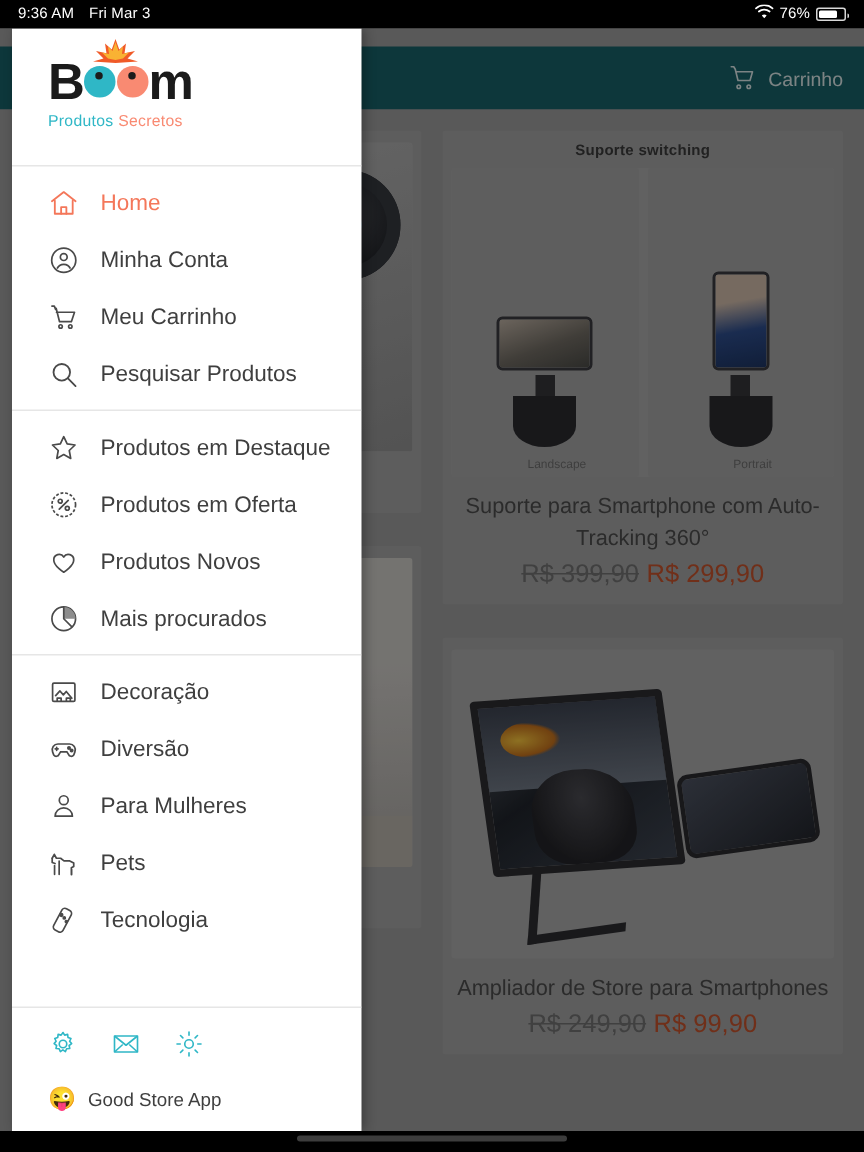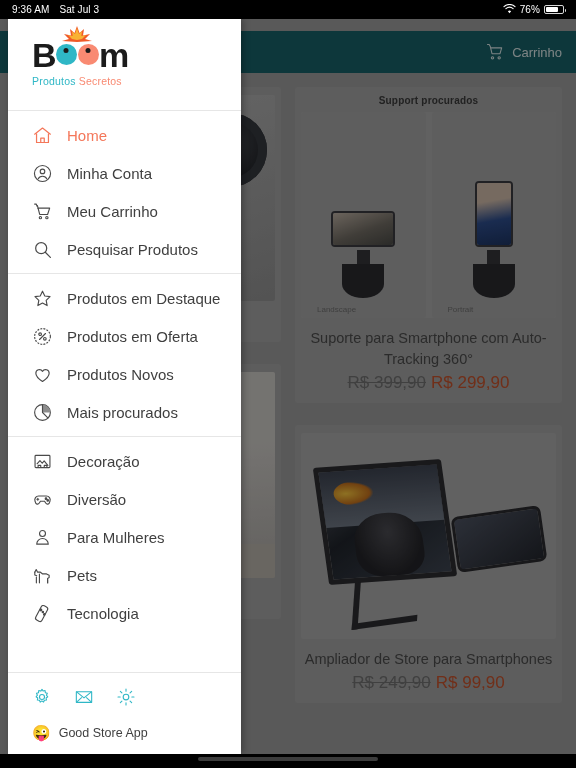--- a/index.html
+++ b/index.html
@@ -60,21 +60,21 @@
   }
   .card-img { width: 100%; height: 206px; border-radius: 2px; position: relative; overflow: hidden; background: #a7a7a7; }
   .pname { text-align: center; font-size: 14.5px; color: #4b4b4b; line-height: 1.45; margin-top: 10px; }
   .pprice { text-align: center; font-size: 17px; margin-top: 3px; }
   .pprice .old { color: #6e6e6e; text-decoration: line-through; }
   .pprice .new { color: #c2512b; margin-left: 5px; }
 
   
   .dual { display: flex; gap: 6px; height: 100%; }
   .dual > div { flex: 1; background: #a3a3a3; border-radius: 2px; position: relative; }
-  .shotlabel { position: absolute; bottom: 4px; left: 16px; right: 0; text-align: left; font-size: 8px; color: #6c6c6c; }
+  .shotlabel { position: absolute; bottom: 4px; left: 16px; right: 0; text-align: center; font-size: 8px; color: #6c6c6c; }
   .tripod { position: absolute; left: 50%; transform: translateX(-50%); bottom: 20px; }
   .tri-base { width: 42px; height: 34px; background: #2a2a2e; border-radius: 0 0 21px 21px / 0 0 14px 14px; margin: 0 auto; }
   .tri-neck { width: 13px; height: 14px; background: #343438; margin: 0 auto; }
   .tri-phone { width: 64px; height: 36px; background: #1d2024; border: 2px solid #3a3a3e; border-radius: 4px; margin: 0 auto 3px; overflow: hidden; }
   .tri-phone.port { width: 38px; height: 66px; }
   .ph-scene { width: 100%; height: 100%; background: linear-gradient(160deg,#b9ada0,#6f6a62 55%,#4a4a46); }
   .ph-scene.girl { background: linear-gradient(170deg,#cbb7a6 30%,#2d4c8a 60%,#1d3461); }
 
   .magnifier { position: absolute; inset: 0; }
   .mag-screen {
@@ -154,21 +154,21 @@
   }
 </style>
 </head>
 <body>
 
 <div id="screen">
 
   <div id="statusbar">
     <div class="sb-left">
       <span>9:36 AM</span>
-      <span>Sat Jul 3</span>
+      <span>Fri Mar 3</span>
     </div>
     <div class="sb-right">
       <span>
         <svg width="13" height="10" viewBox="0 0 16 12">
             <path d="M8 11.2l2-2.4a3.1 3.1 0 00-4 0l2 2.4z" fill="#fff"></path>
             <path d="M3.6 5.6a6.8 6.8 0 018.8 0" stroke="#fff" stroke-width="1.4" fill="none" stroke-linecap="round"></path>
             <path d="M1.2 3a10.2 10.2 0 0113.6 0" stroke="#fff" stroke-width="1.4" fill="none" stroke-linecap="round"></path>
           </svg>
       </span>
       <span>76%</span>
@@ -219,21 +219,21 @@
                     <div class="tablepic"></div>
                   </div>
               </div>
               <div class="pname">its</div>
             </div>
           </div>
 
           <div class="col">
 
             <div class="card">
-              <div class="card-title">Support procurados</div>
+              <div class="card-title">Suporte switching</div>
               <div class="card-img">
                 <div class="dual">
                   <div>
                     <div class="tripod">
                       <div class="tri-phone">
                           <div class="ph-scene"></div>
                         </div>
                       <div class="tri-neck"></div>
                       <div class="tri-base"></div>
                     </div>

